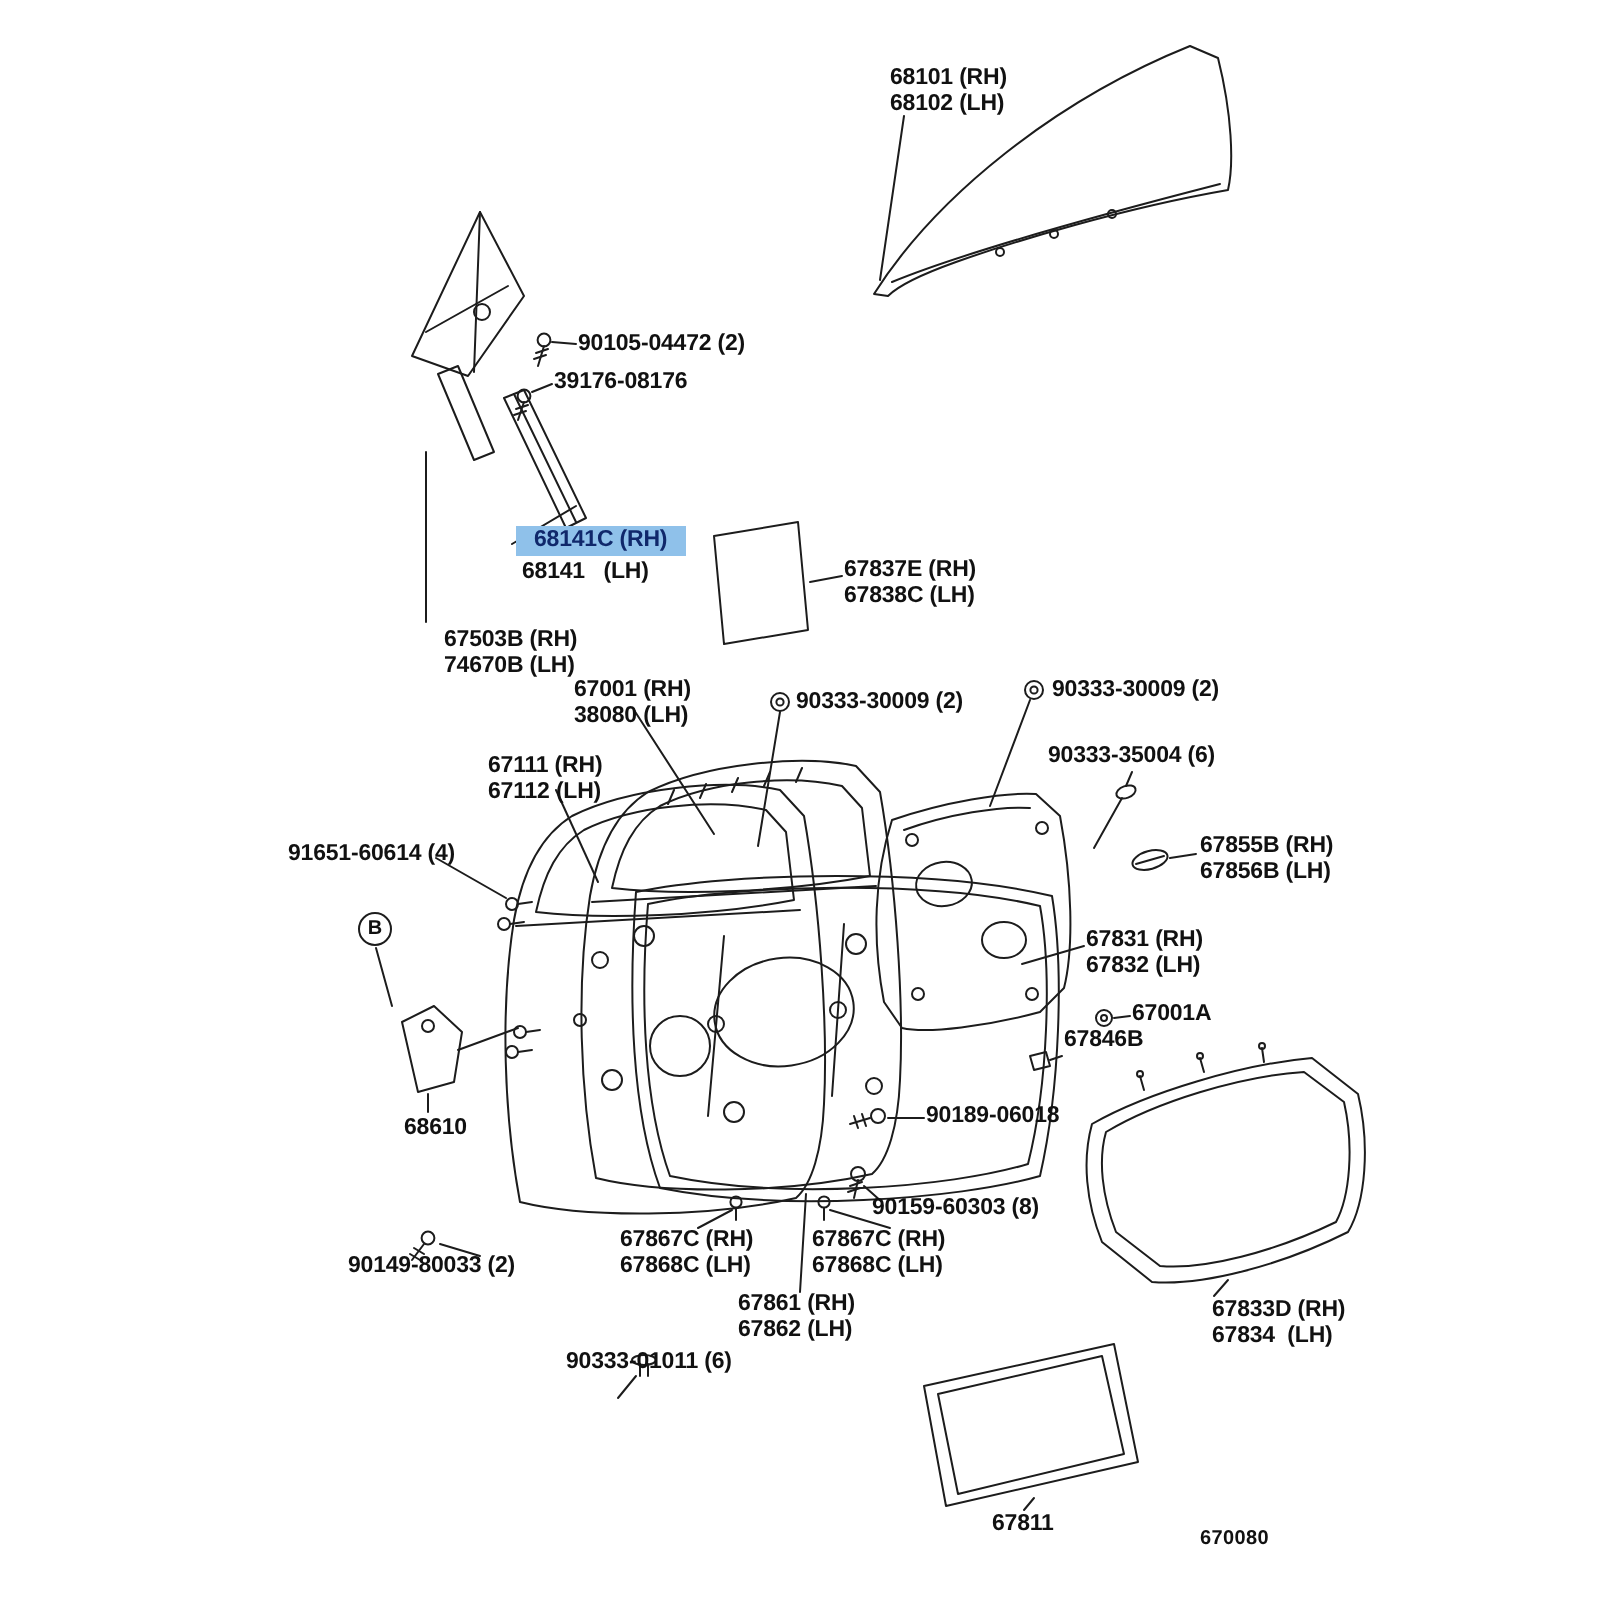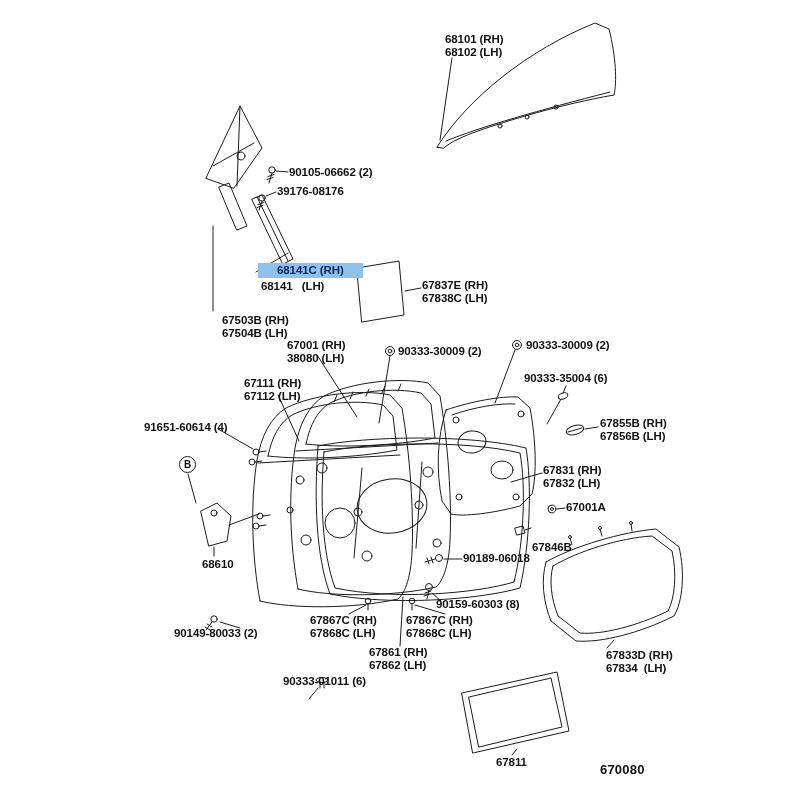--- a/index.html
+++ b/index.html
@@ -3,25 +3,25 @@
 <meta charset="utf-8">
 <style>
   * { margin:0; padding:0; box-sizing:border-box; }
   html,body { background:#ffffff; }
   body { width:800px; height:800px; font-family:"Liberation Sans", sans-serif; }
   #canvas { position:relative; width:800px; height:800px; background:#fff; overflow:hidden; }
   svg.art { position:absolute; left:0; top:0; }
   .lbl { position:absolute; font-size:11.5px; font-weight:bold; color:#111; line-height:12.5px;
          white-space:pre; letter-spacing:-0.1px; }
   .lbl span { display:block; }
-  .lbl span.hl { background:var(--highlight,#8fc1ea); color:var(--highlight-text,#10286b); padding:1px 19px; }
+  .lbl span.hl { background:var(--highlight,#8fc1ea); color:var(--highlight-text,#10286b); padding:1px 9px; }
   .circle-b { position:absolute; width:17px; height:17px; border:1.6px solid #1c1c1c; border-radius:50%;
               display:flex; align-items:center; justify-content:center;
               font-size:10px; font-weight:bold; color:#111; background:#fff; }
-  .diagno { font-size:13px; letter-spacing:0.2px; }
+  .diagno { font-size:10px; letter-spacing:0.2px; }
 </style>
 </head>
 <body>
 
 <div id="canvas">
 
   <svg class="art" width="800" height="800" viewBox="0 0 800 800">
     <defs>
       <g id="doorshell">
         <path d="M10,205 C2,162 0,108 7,64 C11,41 20,22 36,12 C64,-2 112,-7 140,-1 L152,12 C160,58 164,118 162,156 C161,179 156,196 148,203 C104,213 42,213 10,205 Z"></path>
@@ -212,31 +212,31 @@
         <path d="M607,648 L614,640"></path>
         <path d="M309,699 L318,688"></path>
         <path d="M512,755 L517,749"></path>
       </g>
 
     </g>
   </svg>
 
   <div class="lbl" style="left:445px;top:33px"><span>68101 (RH)</span><span>68102 (LH)</span></div>
 
-  <div class="lbl" style="left:289px;top:166px"><span>90105-06662 (2)</span></div>
+  <div class="lbl" style="left:289px;top:166px"><span>90105-04472 (2)</span></div>
 
   <div class="lbl" style="left:277px;top:185px"><span>39176-08176</span></div>
 
   <div class="lbl" style="left:258px;top:263px"><span class="hl">68141C (RH)</span></div>
 
   <div class="lbl" style="left:261px;top:280px"><span>68141   (LH)</span></div>
 
   <div class="lbl" style="left:422px;top:279px"><span>67837E (RH)</span><span>67838C (LH)</span></div>
 
-  <div class="lbl" style="left:222px;top:314px"><span>67503B (RH)</span><span>67504B (LH)</span></div>
+  <div class="lbl" style="left:222px;top:314px"><span>67503B (RH)</span><span>74670B (LH)</span></div>
 
   <div class="lbl" style="left:287px;top:339px"><span>67001 (RH)</span><span>38080 (LH)</span></div>
 
   <div class="lbl" style="left:398px;top:345px"><span>90333-30009 (2)</span></div>
 
   <div class="lbl" style="left:526px;top:339px"><span>90333-30009 (2)</span></div>
 
   <div class="lbl" style="left:524px;top:372px"><span>90333-35004 (6)</span></div>
 
   <div class="lbl" style="left:244px;top:377px"><span>67111 (RH)</span><span>67112 (LH)</span></div>
@@ -246,21 +246,21 @@
   <div class="circle-b" style="left:179px;top:456px">
       <span>B</span>
     </div>
 
   <div class="lbl" style="left:600px;top:417px"><span>67855B (RH)</span><span>67856B (LH)</span></div>
 
   <div class="lbl" style="left:543px;top:464px"><span>67831 (RH)</span><span>67832 (LH)</span></div>
 
   <div class="lbl" style="left:566px;top:501px"><span>67001A</span></div>
 
-  <div class="lbl" style="left:532px;top:541px"><span>67846B</span></div>
+  <div class="lbl" style="left:532px;top:514px"><span>67846B</span></div>
 
   <div class="lbl" style="left:463px;top:552px"><span>90189-06018</span></div>
 
   <div class="lbl" style="left:202px;top:558px"><span>68610</span></div>
 
   <div class="lbl" style="left:436px;top:598px"><span>90159-60303 (8)</span></div>
 
   <div class="lbl" style="left:174px;top:627px"><span>90149-80033 (2)</span></div>
 
   <div class="lbl" style="left:310px;top:614px"><span>67867C (RH)</span><span>67868C (LH)</span></div>

